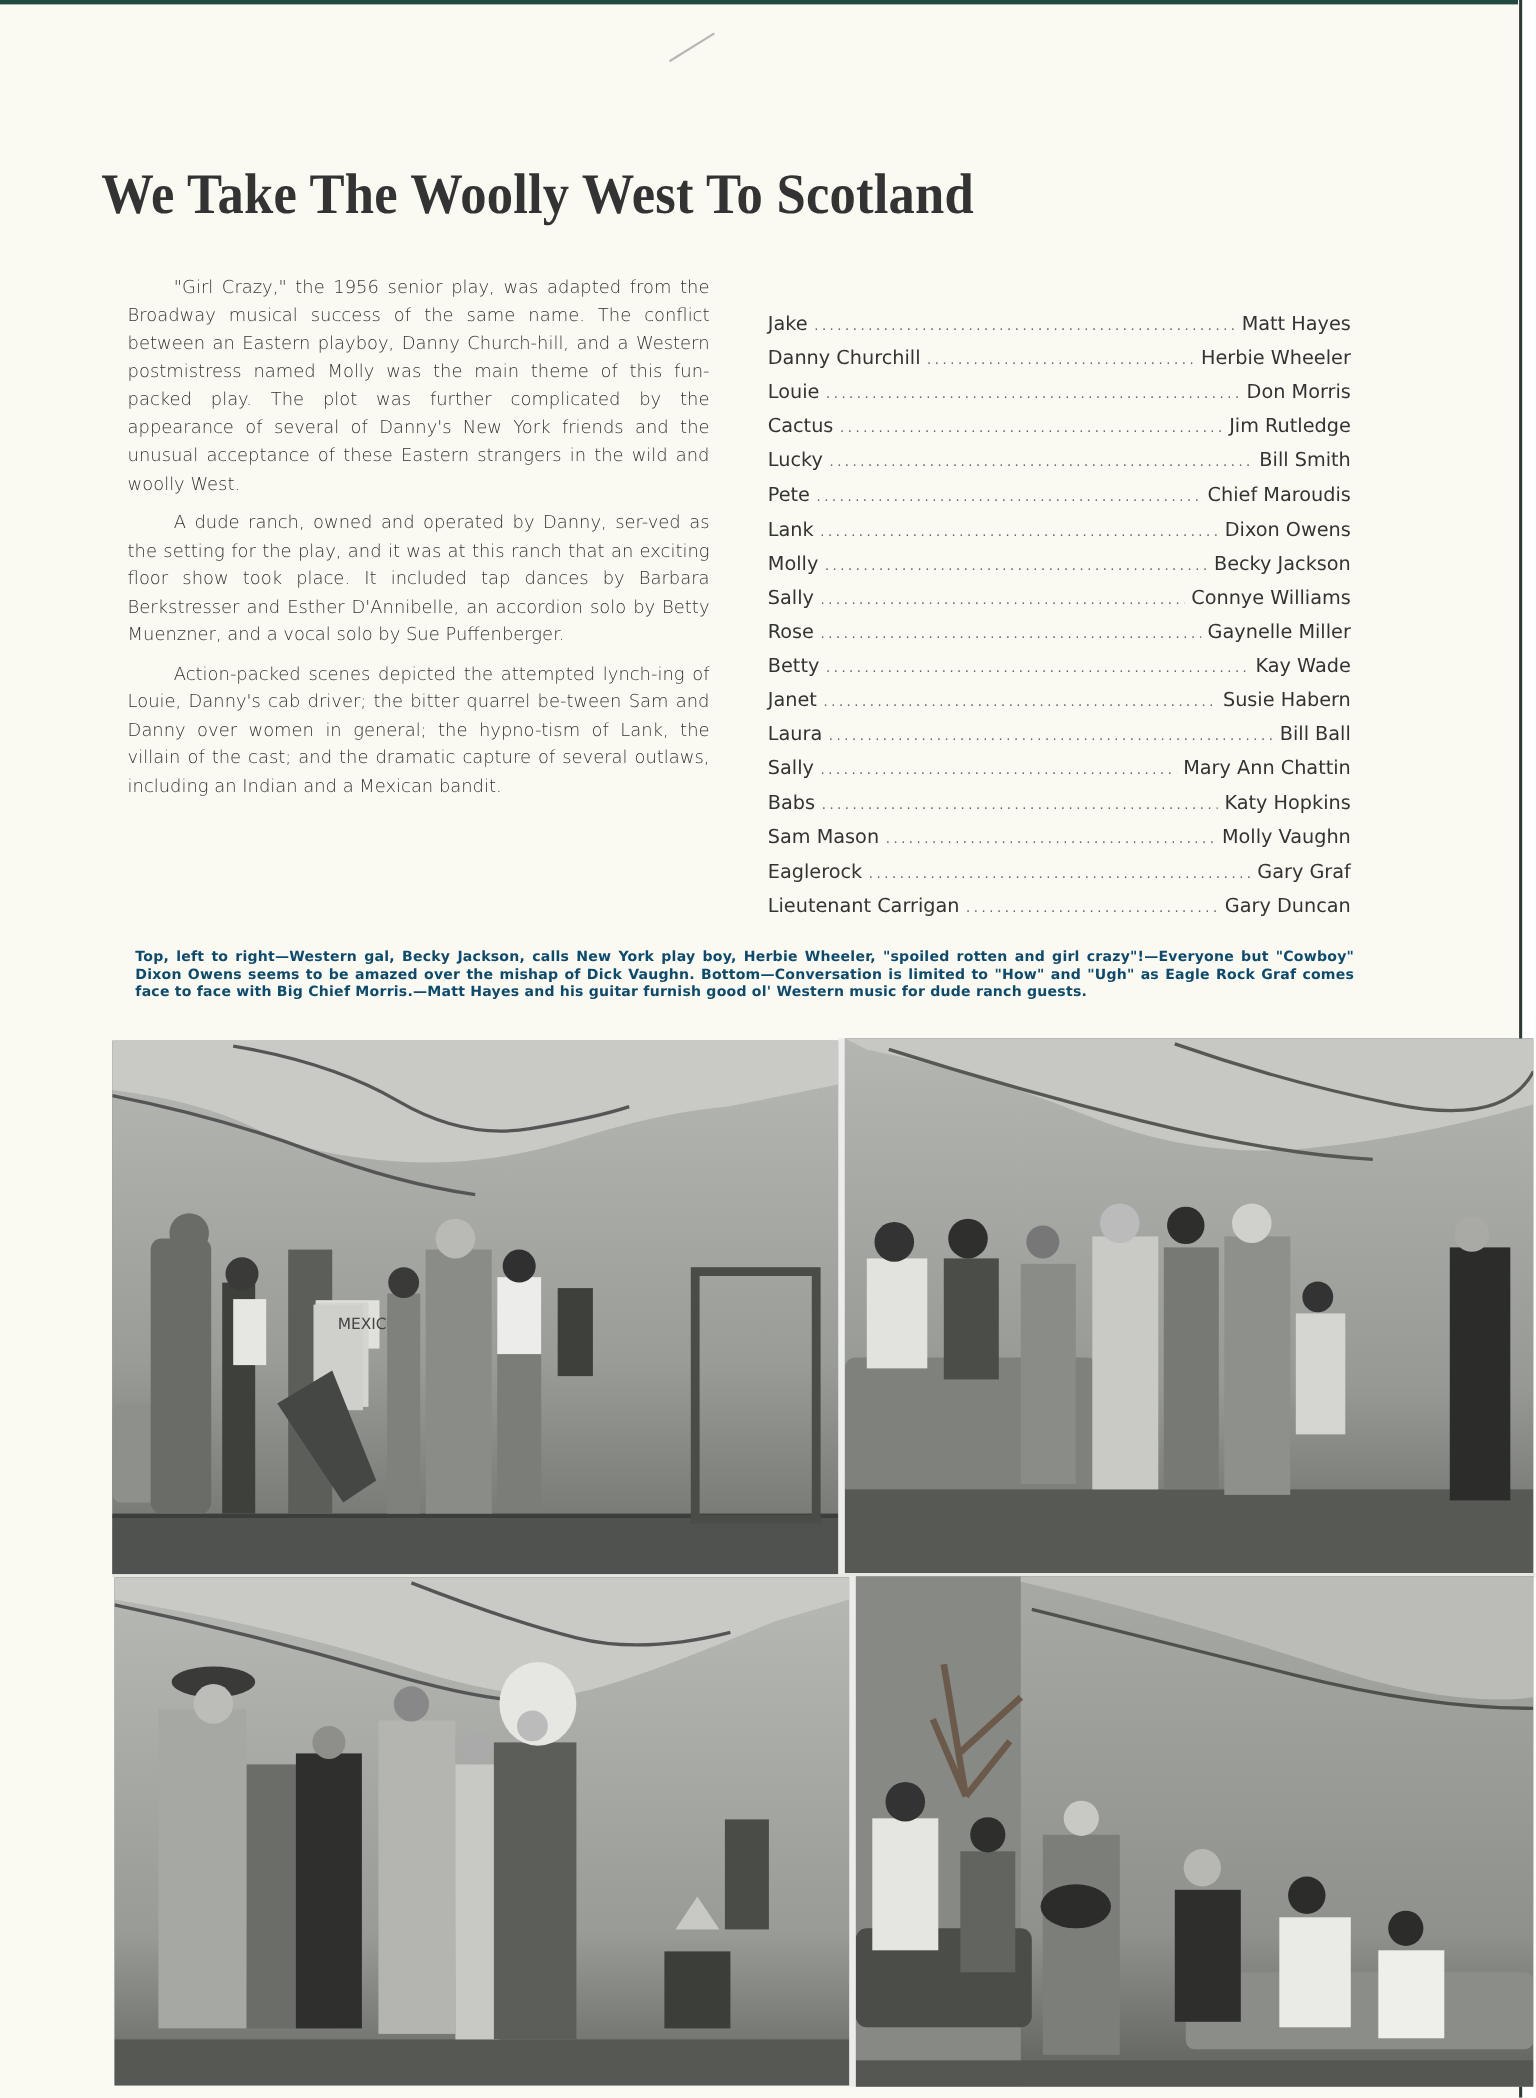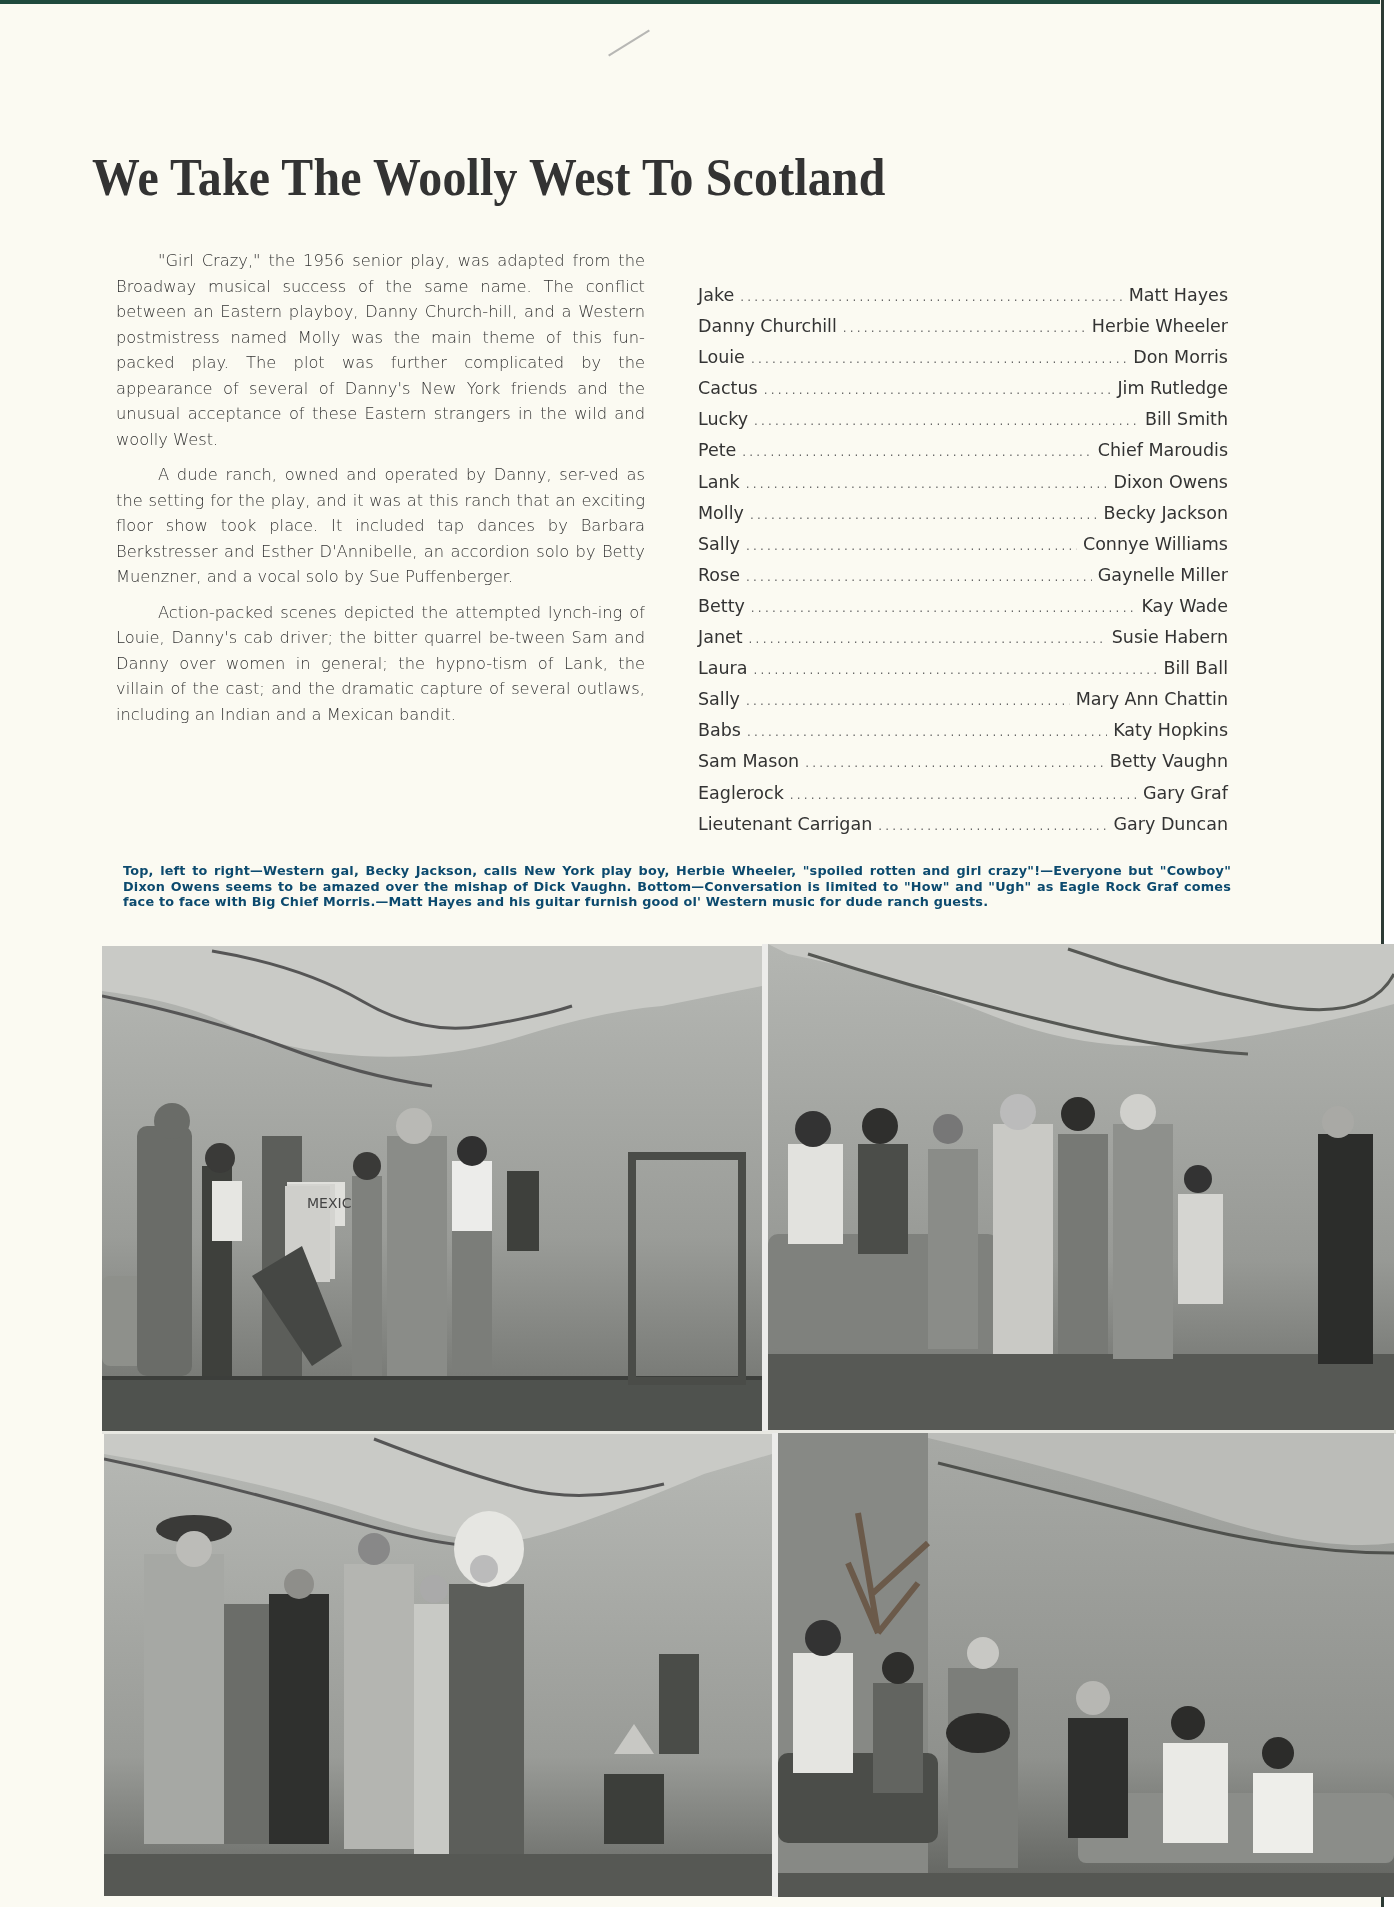--- a/index.html
+++ b/index.html
@@ -158,21 +158,21 @@
       <span class="cast-actor">Mary Ann Chattin</span>
     </div>
     <div class="cast-row">
       <span class="cast-role">Babs</span>
       <span class="cast-dots">........................................................................................................................</span>
       <span class="cast-actor">Katy Hopkins</span>
     </div>
     <div class="cast-row">
       <span class="cast-role">Sam Mason</span>
       <span class="cast-dots">........................................................................................................................</span>
-      <span class="cast-actor">Betty Vaughn</span>
+      <span class="cast-actor">Molly Vaughn</span>
     </div>
     <div class="cast-row">
       <span class="cast-role">Eaglerock</span>
       <span class="cast-dots">........................................................................................................................</span>
       <span class="cast-actor">Gary Graf</span>
     </div>
     <div class="cast-row">
       <span class="cast-role">Lieutenant Carrigan</span>
       <span class="cast-dots">........................................................................................................................</span>
       <span class="cast-actor">Gary Duncan</span>

